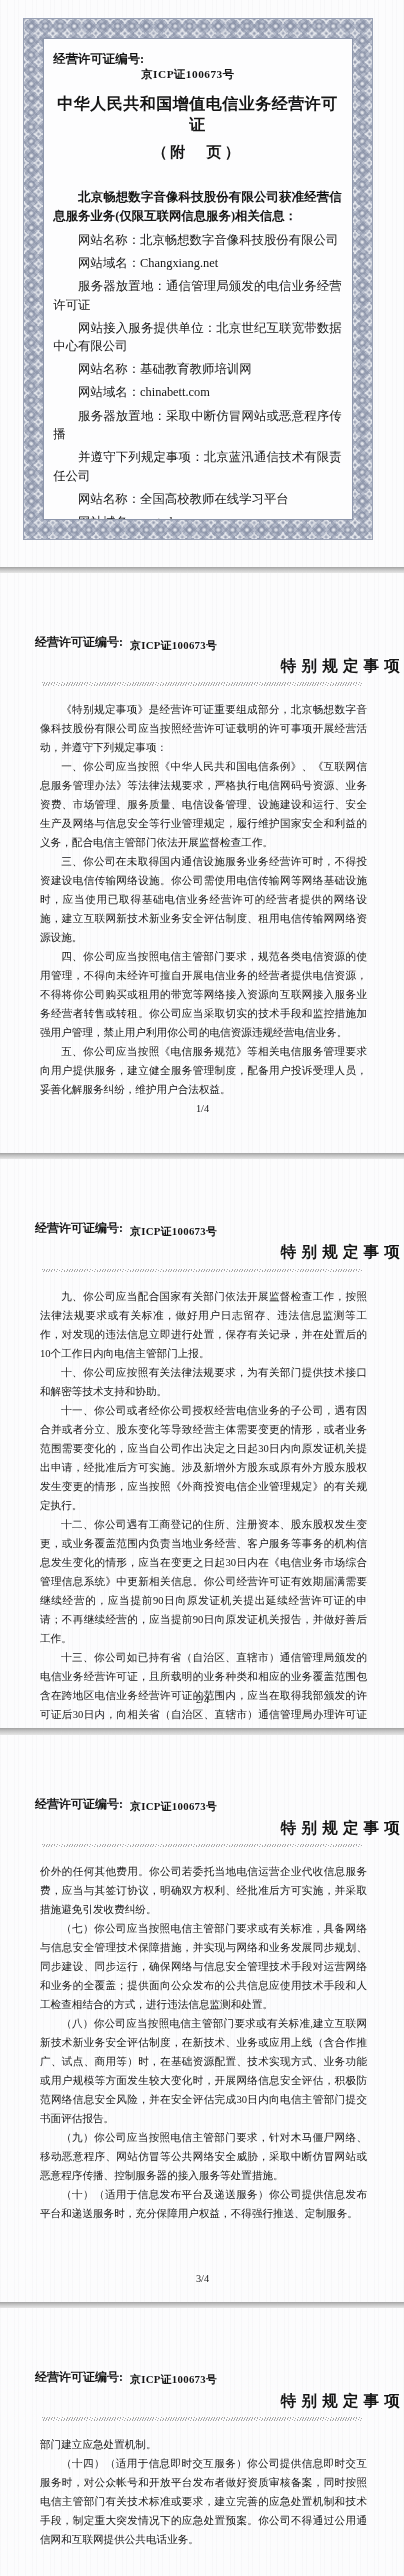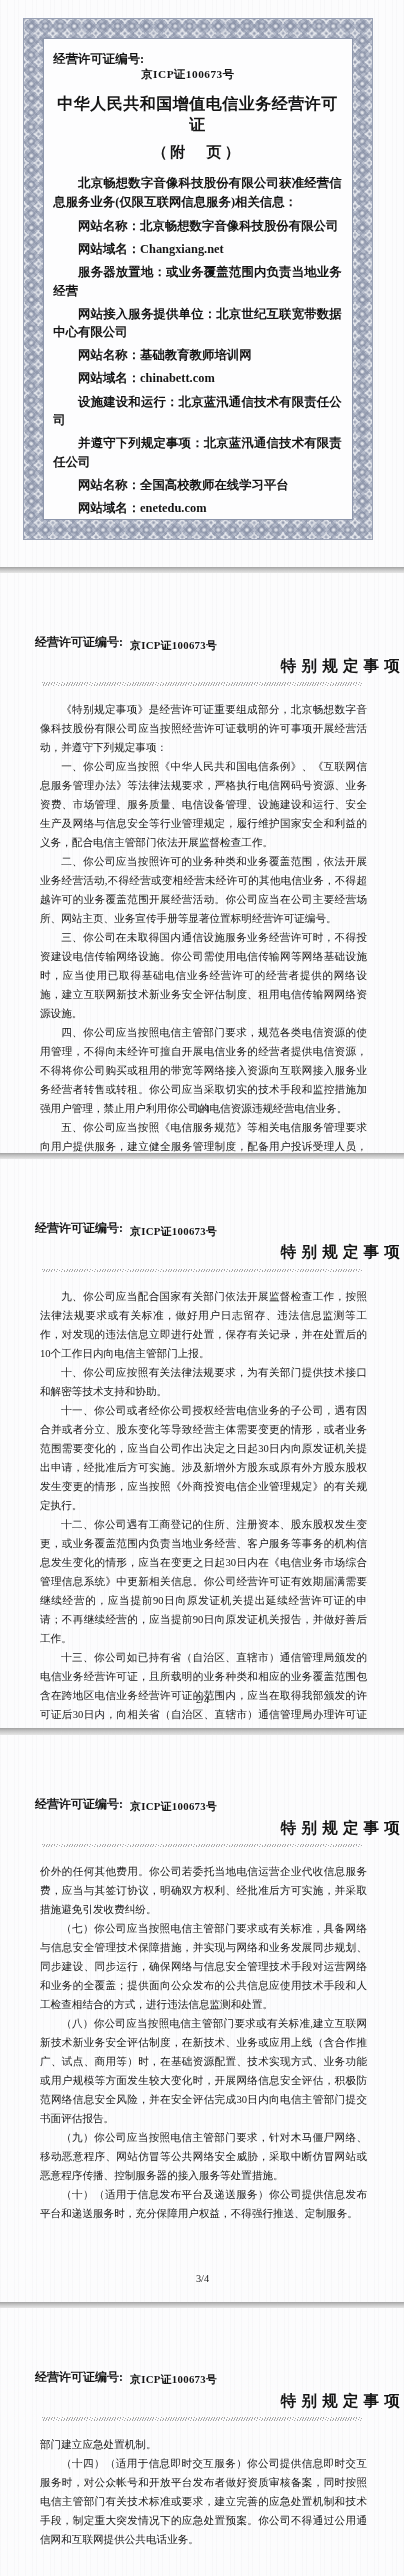--- a/index.html
+++ b/index.html
@@ -39,22 +39,22 @@
     background:#fdfdfe;
     border:0.5px solid #8d96ab;
     box-sizing:border-box;
     overflow:hidden;
   }
   .cert-content{height:100%;box-sizing:border-box;padding:14.4px 10.3px 0 9.3px;}
   .cert-license{font-size:12.4px;font-weight:700;line-height:13.4px;}
   .cert-license-num{display:block;margin:2.1px 0 0 88px;font-size:11.3px;font-weight:600;letter-spacing:0.5px;}
   .cert-title{margin-top:12.4px;text-align:center;font-size:16px;font-weight:700;letter-spacing:0.5px;}
   .cert-subtitle{margin-top:7.2px;text-align:center;font-size:15px;font-weight:700;letter-spacing:3.1px;}
-  .cert-intro{margin:12px 0 0;font-size:12.4px;font-weight:600;line-height:19px;text-indent:2em;text-align:justify;}
-  .cert-line{margin:4.6px 0 0;font-size:12.4px;font-weight:700;line-height:18.5px;text-indent:2em;text-align:justify;}
+  .cert-intro{margin:26px 0 0;font-size:12.4px;font-weight:600;line-height:19px;text-indent:2em;text-align:justify;}
+  .cert-line{margin:4.6px 0 0;font-size:12.4px;font-weight:400;line-height:18.5px;text-indent:2em;text-align:justify;}
 
   
   .reg-header{padding-top:61px;margin-left:35px;font-size:12px;font-weight:700;}
   .reg-number{font-size:10.8px;font-weight:600;position:relative;top:2.6px;margin-left:4.1px;letter-spacing:0.3px;}
   .reg-title{margin-top:5px;text-align:right;font-size:15.5px;font-weight:700;letter-spacing:5.2px;}
   .reg-rule{
     margin:5.2px auto 0;width:321px;height:3.6px;opacity:.75;
     background:repeating-linear-gradient(115deg,#8d8d8d 0 0.8px,transparent 0.8px 2.3px);
   }
   .reg-body{margin:14.4px 38px 0 40px;}
@@ -79,25 +79,25 @@
         <div class="cert-license">
           <span>经营许可证编号:</span>
           <span class="cert-license-num">京ICP证100673号</span>
         </div>
         <div class="cert-title">中华人民共和国增值电信业务经营许可证</div>
         <div class="cert-subtitle">（附　页）</div>
         <p class="cert-intro">北京畅想数字音像科技股份有限公司获准经营信息服务业务(仅限互联网信息服务)相关信息：</p>
         <div>
             <p class="cert-line">网站名称：北京畅想数字音像科技股份有限公司</p>
             <p class="cert-line">网站域名：Changxiang.net</p>
-            <p class="cert-line">服务器放置地：或业务覆盖范围内负责当地业务经营</p>
+            <p class="cert-line">服务器放置地：通信管理局颁发的电信业务经营许可证</p>
             <p class="cert-line">网站接入服务提供单位：北京世纪互联宽带数据中心有限公司</p>
             <p class="cert-line">网站名称：基础教育教师培训网</p>
             <p class="cert-line">网站域名：chinabett.com</p>
-            <p class="cert-line">设施建设和运行：北京蓝汛通信技术有限责任公司</p>
+            <p class="cert-line">服务器放置地：采取中断仿冒网站或恶意程序传播</p>
             <p class="cert-line">并遵守下列规定事项：北京蓝汛通信技术有限责任公司</p>
             <p class="cert-line">网站名称：全国高校教师在线学习平台</p>
             <p class="cert-line">网站域名：enetedu.com</p>
           </div>
       </div>
     </div>
   </div>
 </div>
 
 <div class="divider"></div>
@@ -105,21 +105,20 @@
 <div class="scan-page p2">
   <div class="reg-header">
     <span>经营许可证编号:</span>
     <span class="reg-number">京ICP证100673号</span>
   </div>
   <div class="reg-title">特别规定事项</div>
   <div class="reg-rule"></div>
   <div class="reg-body">
       <p>《特别规定事项》是经营许可证重要组成部分，北京畅想数字音像科技股份有限公司应当按照经营许可证载明的许可事项开展经营活动，并遵守下列规定事项：</p>
       <p>一、你公司应当按照《中华人民共和国电信条例》、《互联网信息服务管理办法》等法律法规要求，严格执行电信网码号资源、业务资费、市场管理、服务质量、电信设备管理、设施建设和运行、安全生产及网络与信息安全等行业管理规定，履行维护国家安全和利益的义务，配合电信主管部门依法开展监督检查工作。</p>
-      <p>二、你公司应当按照许可的业务种类和业务覆盖范围，依法开展业务经营活动,不得经营或变相经营未经许可的其他电信业务，不得超越许可的业务覆盖范围开展经营活动。你公司应当在公司主要经营场所、网站主页、业务宣传手册等显著位置标明经营许可证编号。</p>
       <p>三、你公司在未取得国内通信设施服务业务经营许可时，不得投资建设电信传输网络设施。你公司需使用电信传输网等网络基础设施时，应当使用已取得基础电信业务经营许可的经营者提供的网络设施，建立互联网新技术新业务安全评估制度、租用电信传输网网络资源设施。</p>
       <p>四、你公司应当按照电信主管部门要求，规范各类电信资源的使用管理，不得向未经许可擅自开展电信业务的经营者提供电信资源，不得将你公司购买或租用的带宽等网络接入资源向互联网接入服务业务经营者转售或转租。你公司应当采取切实的技术手段和监控措施加强用户管理，禁止用户利用你公司的电信资源违规经营电信业务。</p>
       <p>五、你公司应当按照《电信服务规范》等相关电信服务管理要求向用户提供服务，建立健全服务管理制度，配备用户投诉受理人员，妥善化解服务纠纷，维护用户合法权益。</p>
     </div>
   <div class="page-no pn1">1/4</div>
 </div>
 
 <div class="divider"></div>
 
 <div class="scan-page p3">

